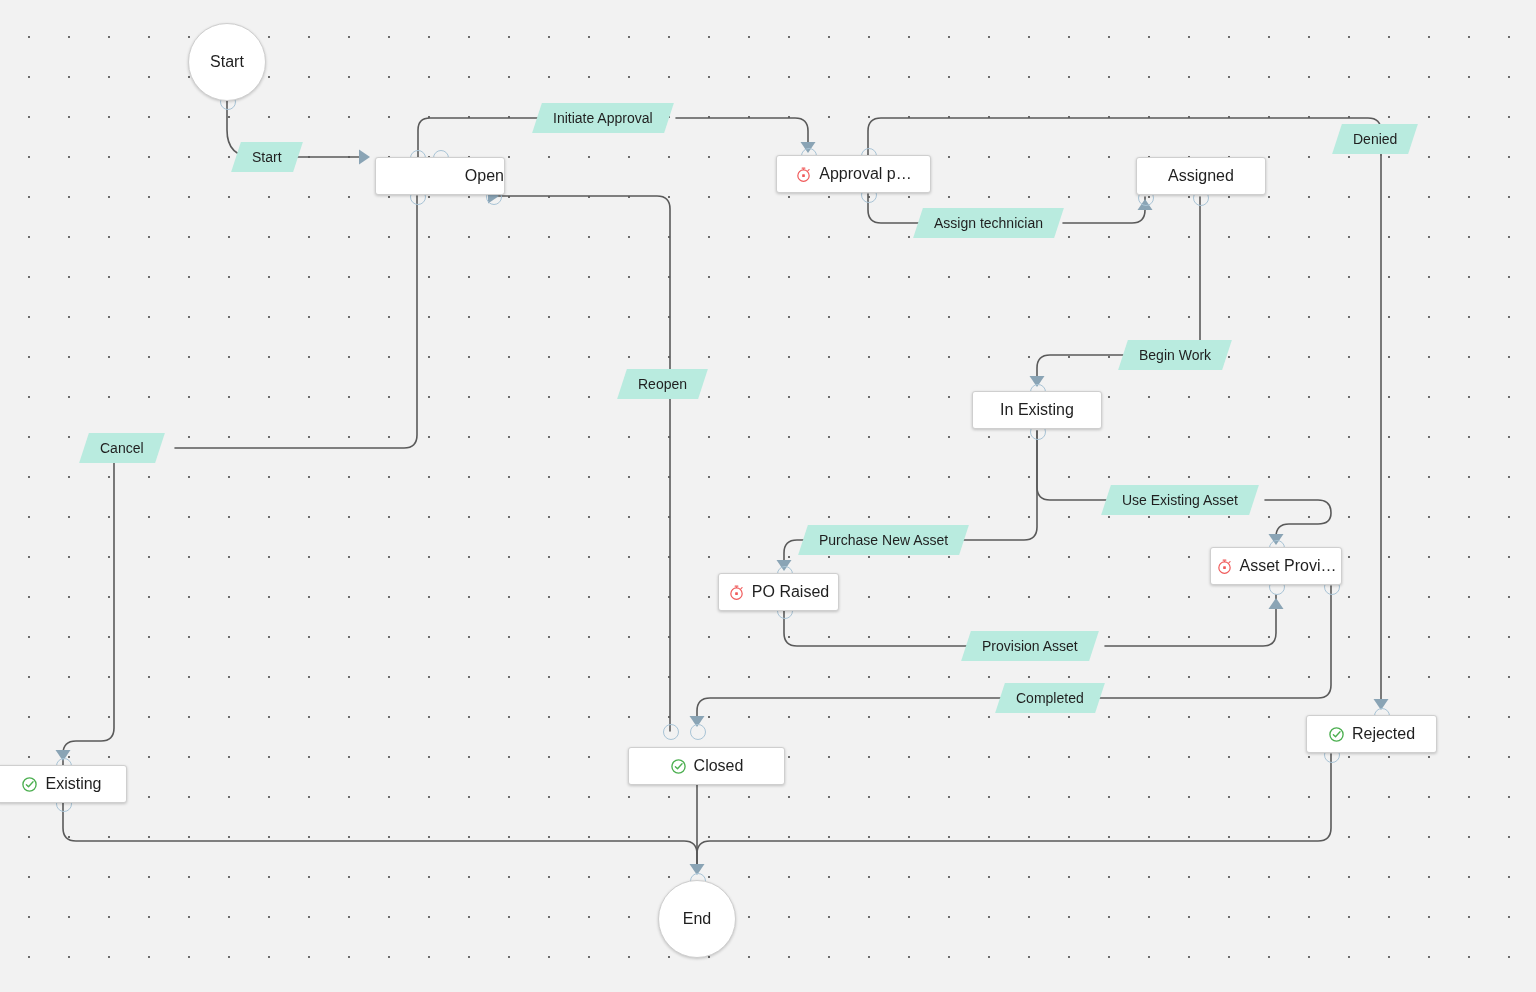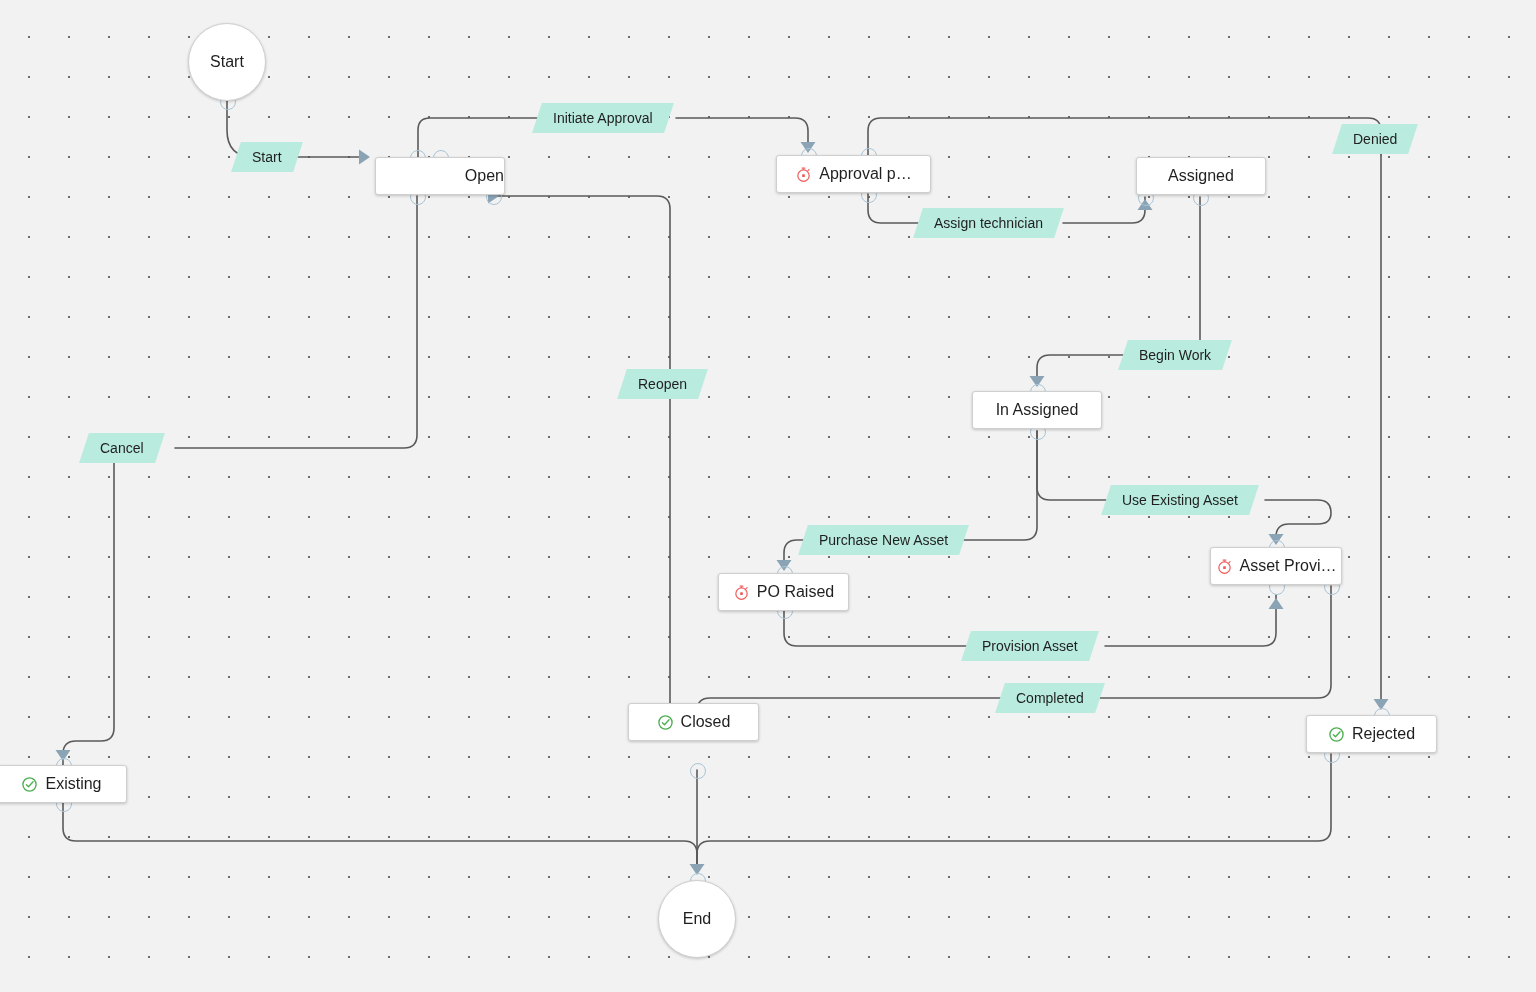--- a/index.html
+++ b/index.html
@@ -193,23 +193,23 @@
             <path d="M18.3 6.6 L19.9 5.0" stroke="#f05a5a" stroke-width="1.6" stroke-linecap="round"></path>
             <rect x="10.1" y="11.7" width="3.8" height="3.8" rx="0.6" fill="#f05a5a"></rect>
           </svg>
         </span>
         <span class="label">Approval p…</span>
       </div>
       <div class="node" style="left: 1136px; top: 157px; width: 130px; background: rgb(255, 255, 255); border-color: rgb(207, 207, 207); text-align: right;">
         <span class="label">Assigned</span>
       </div>
       <div class="node" style="left: 972px; top: 391px; width: 130px; background: rgb(255, 255, 255); border-color: rgb(207, 207, 207);">
-        <span class="label">In Assigned</span>
-      </div>
-      <div class="node" style="left: 718px; top: 573px; width: 131px; background: rgb(255, 255, 255); border-color: rgb(207, 207, 207);">
+        <span class="label">In Existing</span>
+      </div>
+      <div class="node" style="left: 718px; top: 573px; width: 121px; background: rgb(255, 255, 255); border-color: rgb(207, 207, 207);">
         <span class="icon">
           <svg width="17" height="17" viewBox="0 0 24 24" fill="none">
             <circle cx="12" cy="13.6" r="8.0" stroke="#f05a5a" stroke-width="1.7"></circle>
             <rect x="9.4" y="2.1" width="5.2" height="1.8" rx="0.5" fill="#f05a5a"></rect>
             <path d="M12 3.9 L12 5.6" stroke="#f05a5a" stroke-width="1.7"></path>
             <path d="M18.3 6.6 L19.9 5.0" stroke="#f05a5a" stroke-width="1.6" stroke-linecap="round"></path>
             <rect x="10.1" y="11.7" width="3.8" height="3.8" rx="0.6" fill="#f05a5a"></rect>
           </svg>
         </span>
         <span class="label">PO Raised</span>
@@ -219,21 +219,21 @@
           <svg width="17" height="17" viewBox="0 0 24 24" fill="none">
             <circle cx="12" cy="13.6" r="8.0" stroke="#f05a5a" stroke-width="1.7"></circle>
             <rect x="9.4" y="2.1" width="5.2" height="1.8" rx="0.5" fill="#f05a5a"></rect>
             <path d="M12 3.9 L12 5.6" stroke="#f05a5a" stroke-width="1.7"></path>
             <path d="M18.3 6.6 L19.9 5.0" stroke="#f05a5a" stroke-width="1.6" stroke-linecap="round"></path>
             <rect x="10.1" y="11.7" width="3.8" height="3.8" rx="0.6" fill="#f05a5a"></rect>
           </svg>
         </span>
         <span class="label">Asset Provi…</span>
       </div>
-      <div class="node" style="left: 628px; top: 703px; width: 131px; background: rgb(255, 255, 255); border-color: rgb(207, 207, 207);">
+      <div class="node" style="left: 628px; top: 747px; width: 157px; background: rgb(255, 255, 255); border-color: rgb(207, 207, 207);">
         <span class="icon">
           <svg width="17" height="17" viewBox="0 0 24 24" fill="none">
             <circle cx="12" cy="12" r="9.3" stroke="#4caf50" stroke-width="1.9"></circle>
             <path d="M7.6 12.3 L10.6 15.2 L17 8.2" stroke="#4caf50" stroke-width="1.9" stroke-linecap="round" stroke-linejoin="round" fill="none"></path>
           </svg>
         </span>
         <span class="label">Closed</span>
       </div>
       <div class="node" style="left: 1294px; top: 715px; width: 131px; background: rgb(255, 255, 255); border-color: rgb(207, 207, 207); margin-left: 12px;">
         <span class="icon">

